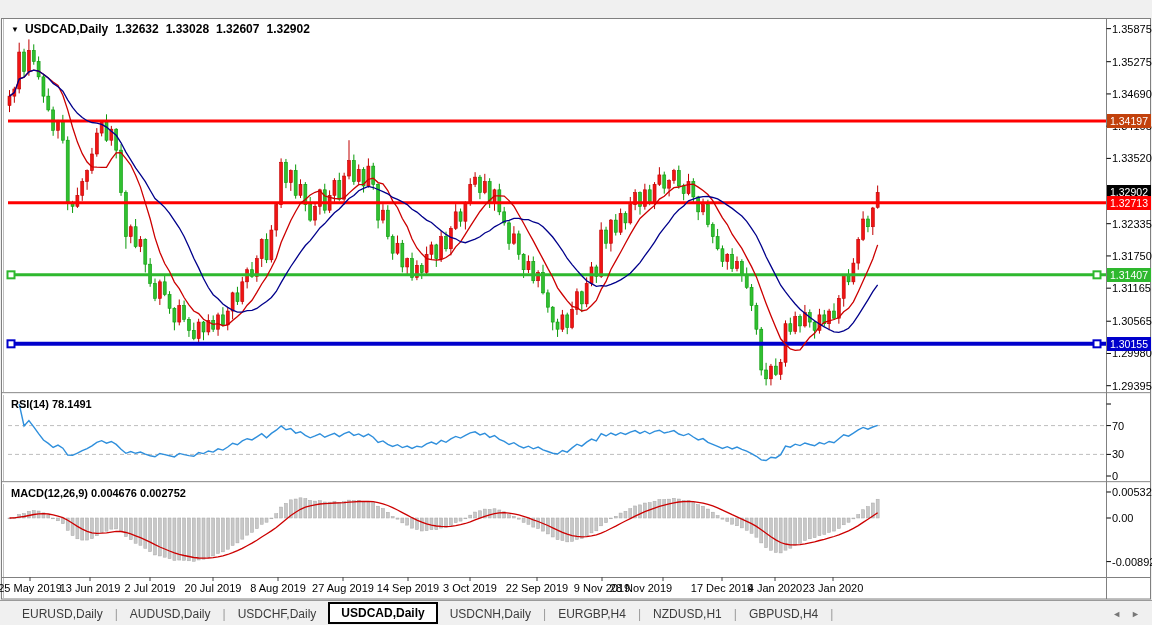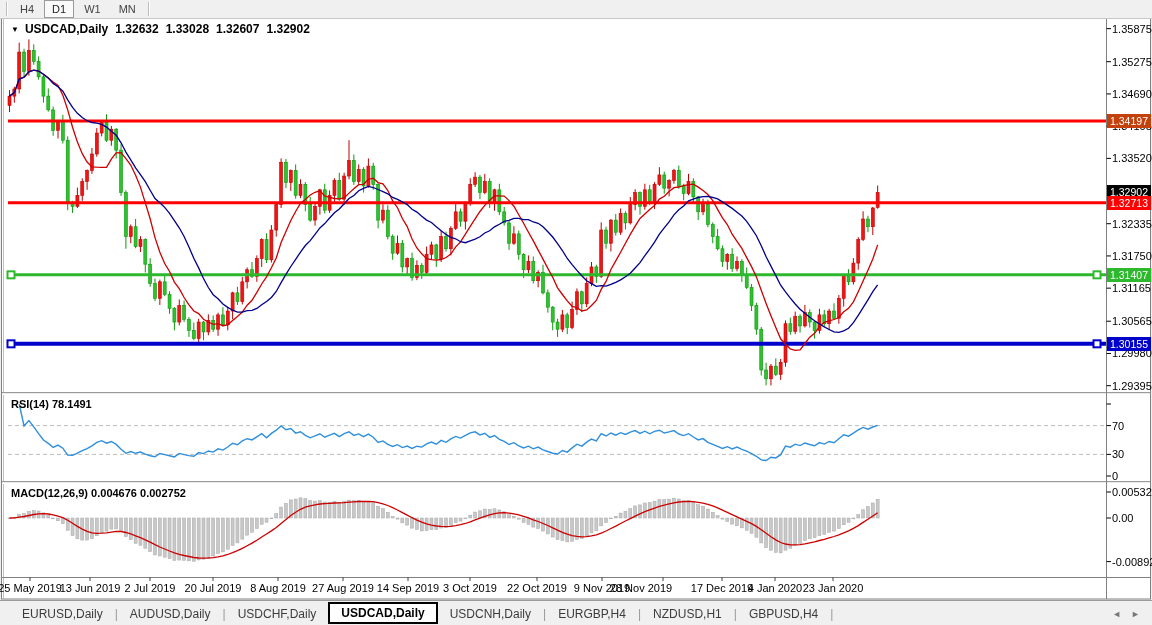--- a/index.html
+++ b/index.html
@@ -634,28 +634,20 @@
       <line x1="408" y1="577" x2="408" y2="581" stroke="#444" stroke-width="1"></line>
       <line x1="470" y1="577" x2="470" y2="581" stroke="#444" stroke-width="1"></line>
       <line x1="537" y1="577" x2="537" y2="581" stroke="#444" stroke-width="1"></line>
       <line x1="602" y1="577" x2="602" y2="581" stroke="#444" stroke-width="1"></line>
       <line x1="663" y1="577" x2="663" y2="581" stroke="#444" stroke-width="1"></line>
       <line x1="722" y1="577" x2="722" y2="581" stroke="#444" stroke-width="1"></line>
       <line x1="775" y1="577" x2="775" y2="581" stroke="#444" stroke-width="1"></line>
       <line x1="833" y1="577" x2="833" y2="581" stroke="#444" stroke-width="1"></line>
     </svg>
 
-  <div id="toolbar">
-      <div class="tb-sep" style="margin-left: 6px;"></div>
-      <div class="tf-btn">H4</div>
-      <div class="tf-btn active">D1</div>
-      <div class="tf-btn">W1</div>
-      <div class="tf-btn">MN</div>
-      <div class="tb-sep"></div>
-    </div>
 
   <div class="overlay" id="title-row">
     <span id="title-caret">▼</span>
     <span>USDCAD,Daily</span>
     <span>1.32632</span>
     <span>1.33028</span>
     <span>1.32607</span>
     <span>1.32902</span>
   </div>
 
@@ -691,21 +683,21 @@
       <div class="badge" style="top: 267.829px; background: rgb(46, 184, 46);">1.31407</div>
       <div class="badge" style="top: 336.814px; background: rgb(0, 0, 204);">1.30155</div>
       <div class="datelabel" style="left: 30px;">25 May 2019</div>
       <div class="datelabel" style="left: 90px;">13 Jun 2019</div>
       <div class="datelabel" style="left: 150px;">2 Jul 2019</div>
       <div class="datelabel" style="left: 213px;">20 Jul 2019</div>
       <div class="datelabel" style="left: 278px;">8 Aug 2019</div>
       <div class="datelabel" style="left: 343px;">27 Aug 2019</div>
       <div class="datelabel" style="left: 408px;">14 Sep 2019</div>
       <div class="datelabel" style="left: 470px;">3 Oct 2019</div>
-      <div class="datelabel" style="left: 537px;">22 Oct 2019</div>
+      <div class="datelabel" style="left: 537px;">22 Sep 2019</div>
       <div class="datelabel" style="left: 602px;">9 Nov 2019</div>
       <div class="datelabel" style="left: 641px;">28 Nov 2019</div>
       <div class="datelabel" style="left: 722px;">17 Dec 2019</div>
       <div class="datelabel" style="left: 775px;">4 Jan 2020</div>
       <div class="datelabel" style="left: 833px;">23 Jan 2020</div>
     </div>
 
   <div id="tabbar">
       <div style="width: 10px;"></div>
       <div class="tab">EURUSD,Daily</div>

